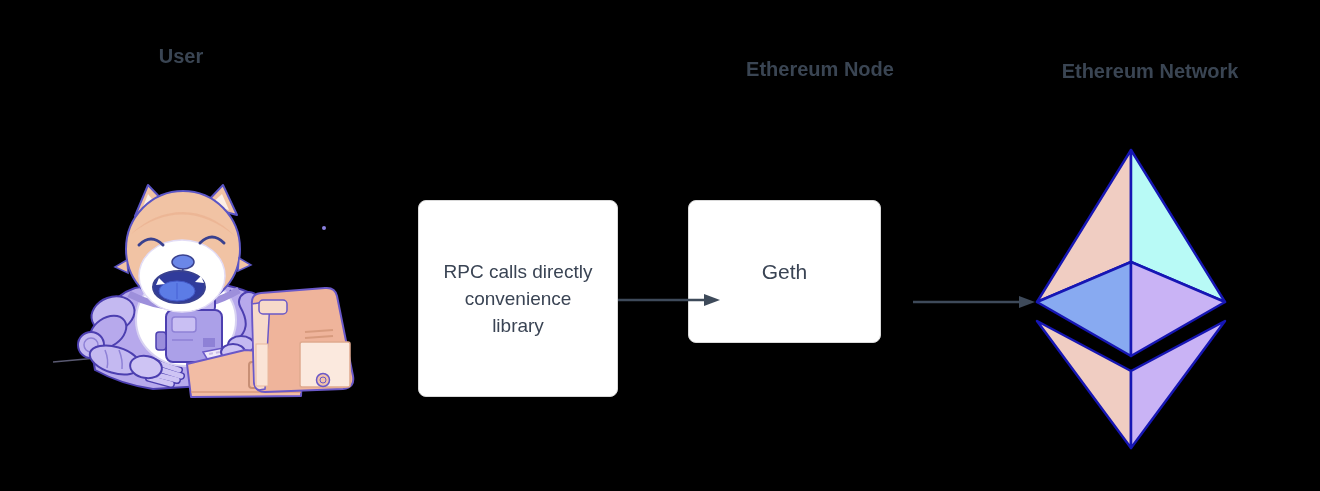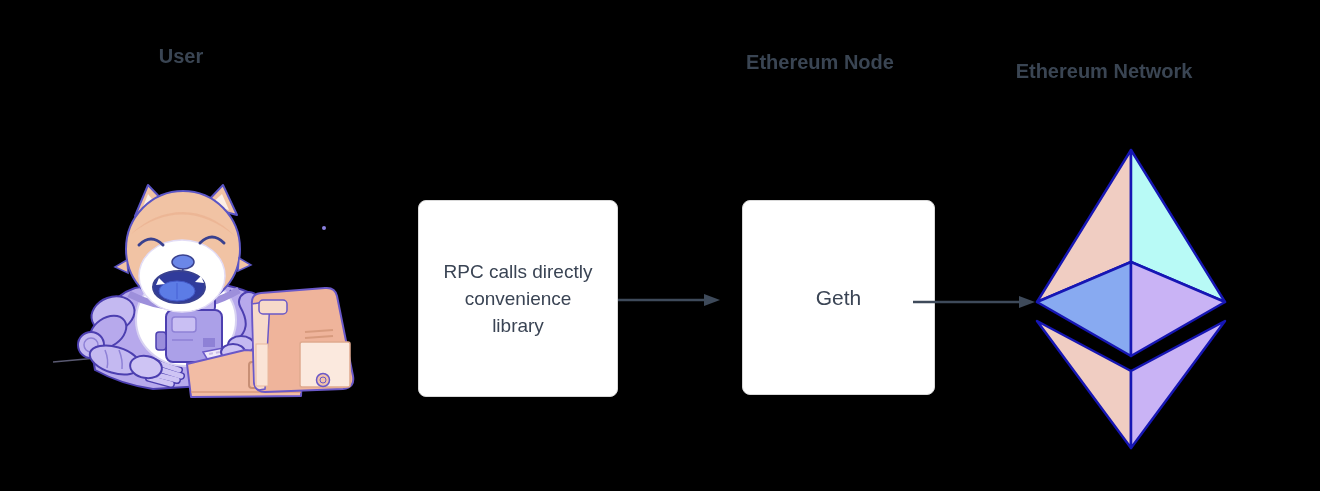--- a/index.html
+++ b/index.html
@@ -17,38 +17,38 @@
   }
   .node-box{
     position:absolute;box-sizing:border-box;
     background:var(--box_bg,#fff);
     border:1px solid var(--box_border,#d9d9d9);
     border-radius:8px;
     display:flex;flex-direction:column;align-items:center;justify-content:center;
     text-align:center;color:var(--box_text,#3A4454);
   }
   #ui-box{left:418px;top:200px;width:200px;height:197px;font-size:19px;line-height:27px;}
-  #node-box{left:742px;top:200px;width:193px;height:195px;font-size:21px;}
+  #node-box{left:688px;top:200px;width:193px;height:143px;font-size:21px;}
   .abs{position:absolute;}
   .arrow-line{stroke:var(--arrow,#3E4A5A);stroke-width:2.5;}
   .arrow-head{fill:var(--arrow,#3E4A5A);}
   .eth{stroke:var(--eth_stroke,#1616B4);stroke-width:2.5;stroke-linejoin:round;}
   .eth-peach{fill:var(--eth_peach,#F0CDC2);}
   .eth-cyan{fill:var(--eth_cyan,#B8FAF6);}
   .eth-blue{fill:var(--eth_blue,#88AAF1);}
   .eth-lav{fill:var(--eth_lavender,#C9B3F5);}
 </style>
 </head>
 <body>
 
 <div class="canvas">
 
   <div class="diagram-label" style="left:181px;top:44px;">User</div>
-  <div class="diagram-label" style="left:820px;top:50px;">Ethereum Node</div>
-  <div class="diagram-label" style="left:1104px;top:59px;">Ethereum Network</div>
+  <div class="diagram-label" style="left:820px;top:57px;">Ethereum Node</div>
+  <div class="diagram-label" style="left:1150px;top:59px;">Ethereum Network</div>
 
   <svg class="abs" style="left:53px;top:182px;" width="312" height="216" viewBox="0 0 312 216">
 
     <path d="M0,180 L55,175" stroke="#5a5a72" stroke-width="1.3" fill="none"></path>
 
     <path d="M82,106 C70,110 60,118 56,127 C42,140 35,150 38,164 L42,188 C60,198 80,204 100,207
              L200,201 C222,197 232,180 234,160 C236,140 226,124 208,116 C196,110 186,106 176,104
              Q130,96 82,106 Z" fill="#B7A9EC" stroke="#4C3FB0" stroke-width="2"></path>
     <path d="M118,132 L110,108 M168,132 L178,108" stroke="#4C3FB0" stroke-width="2" fill="none"></path>
 

